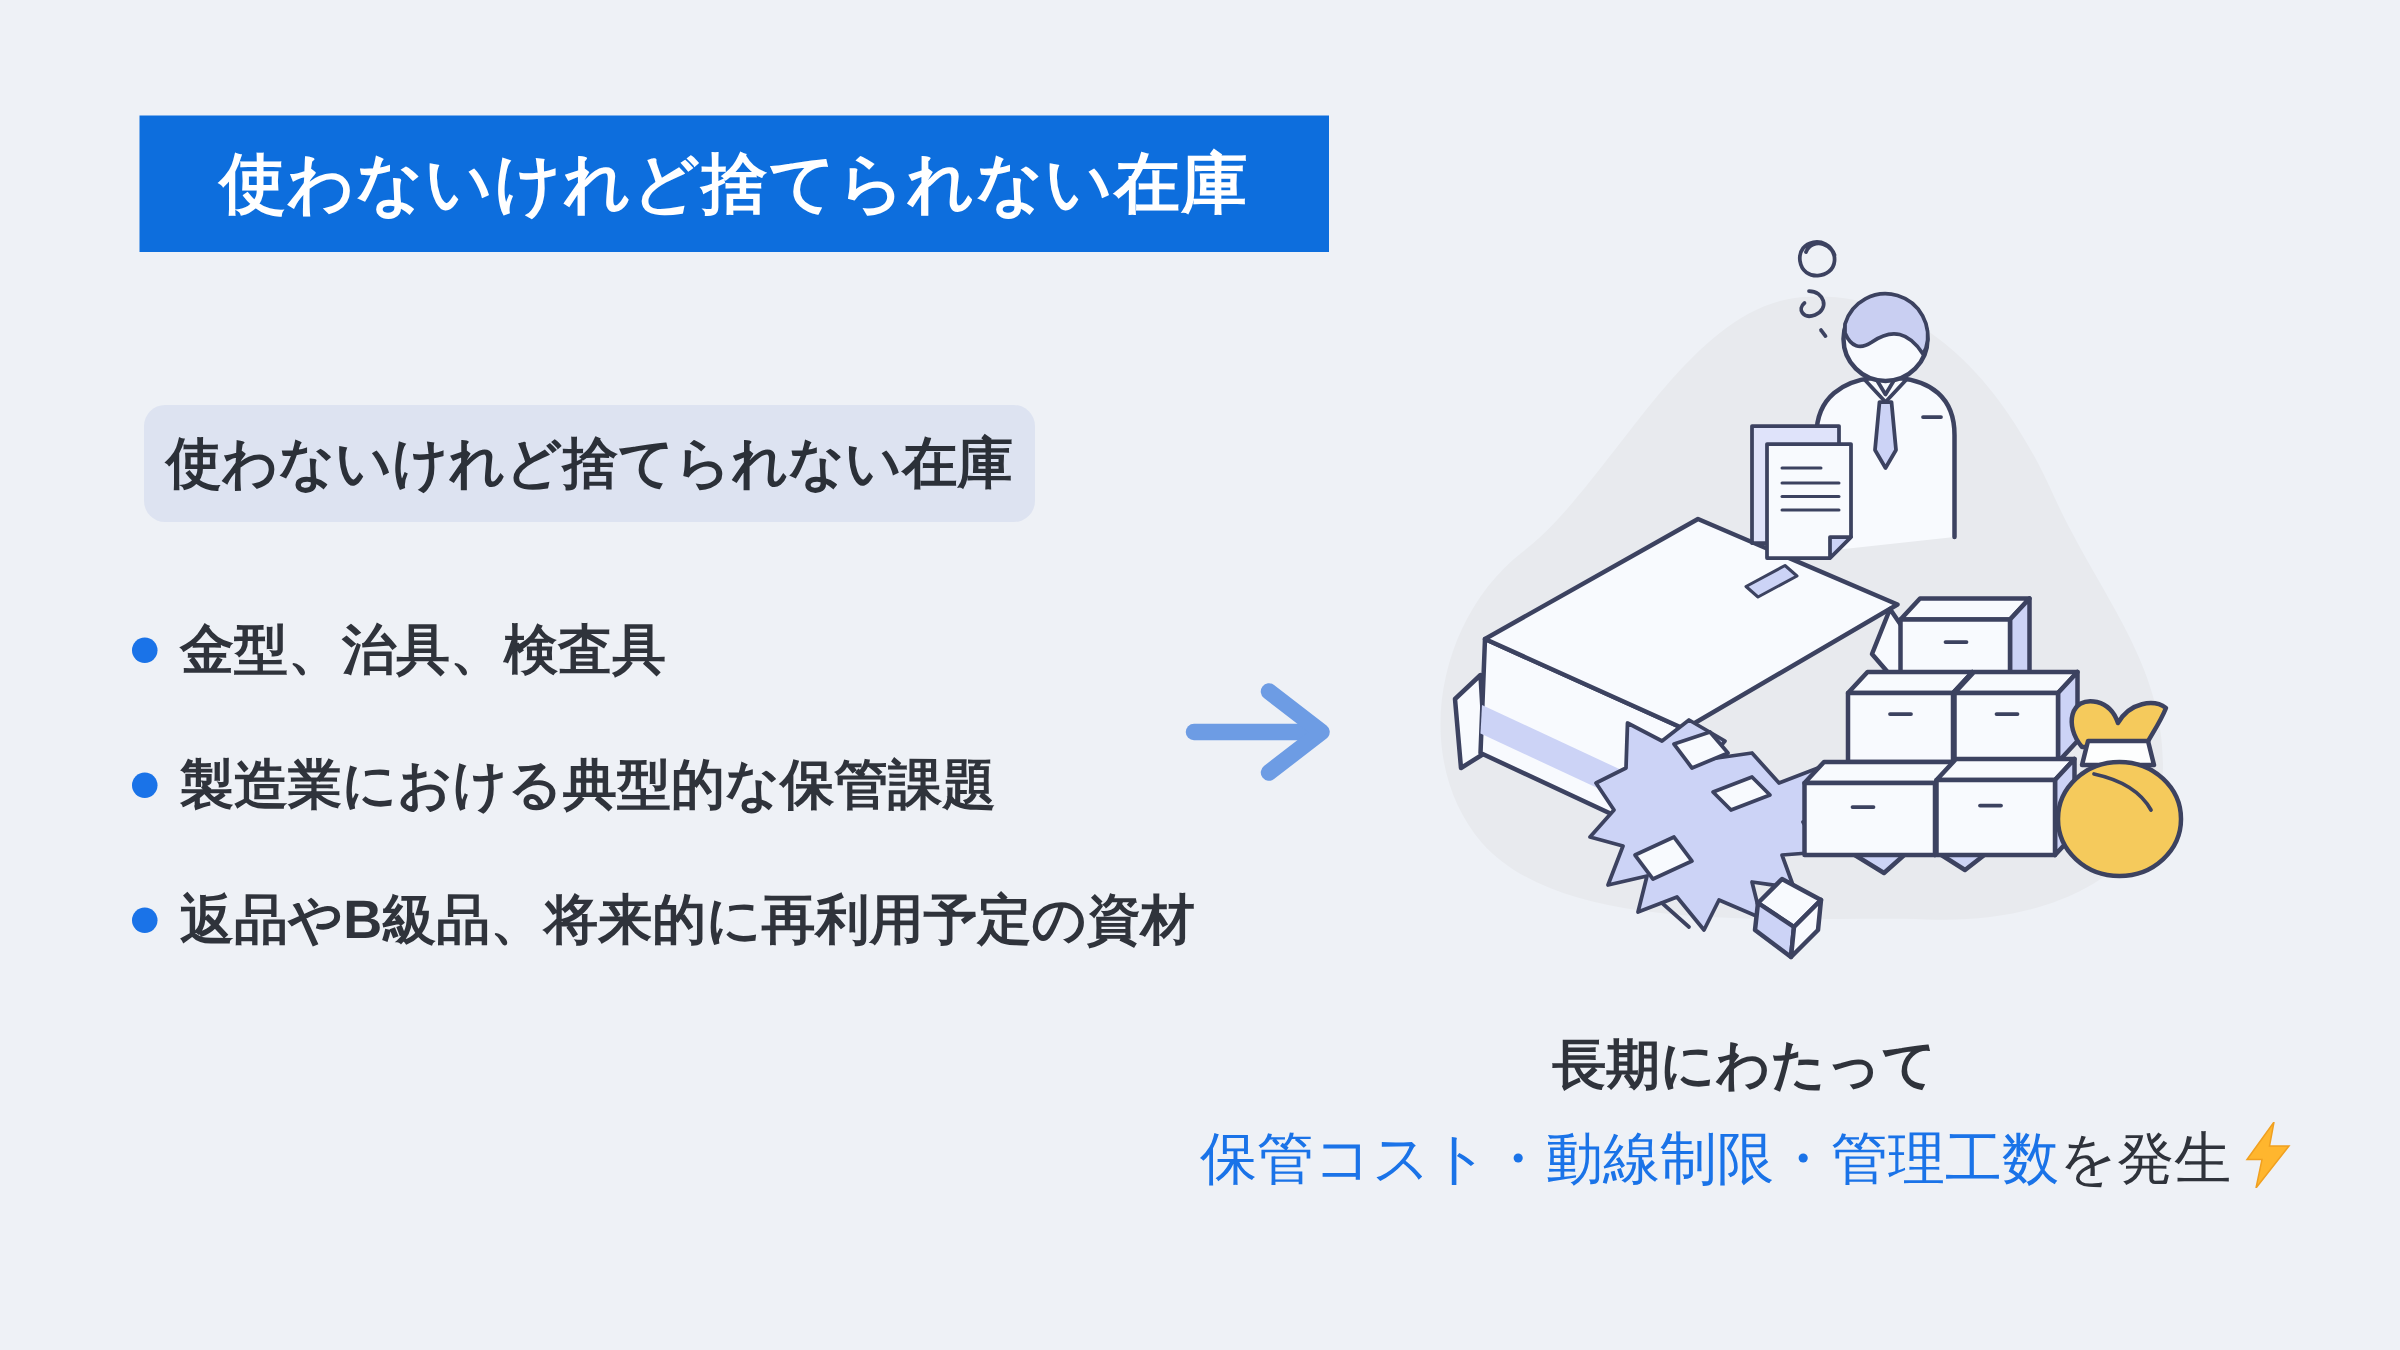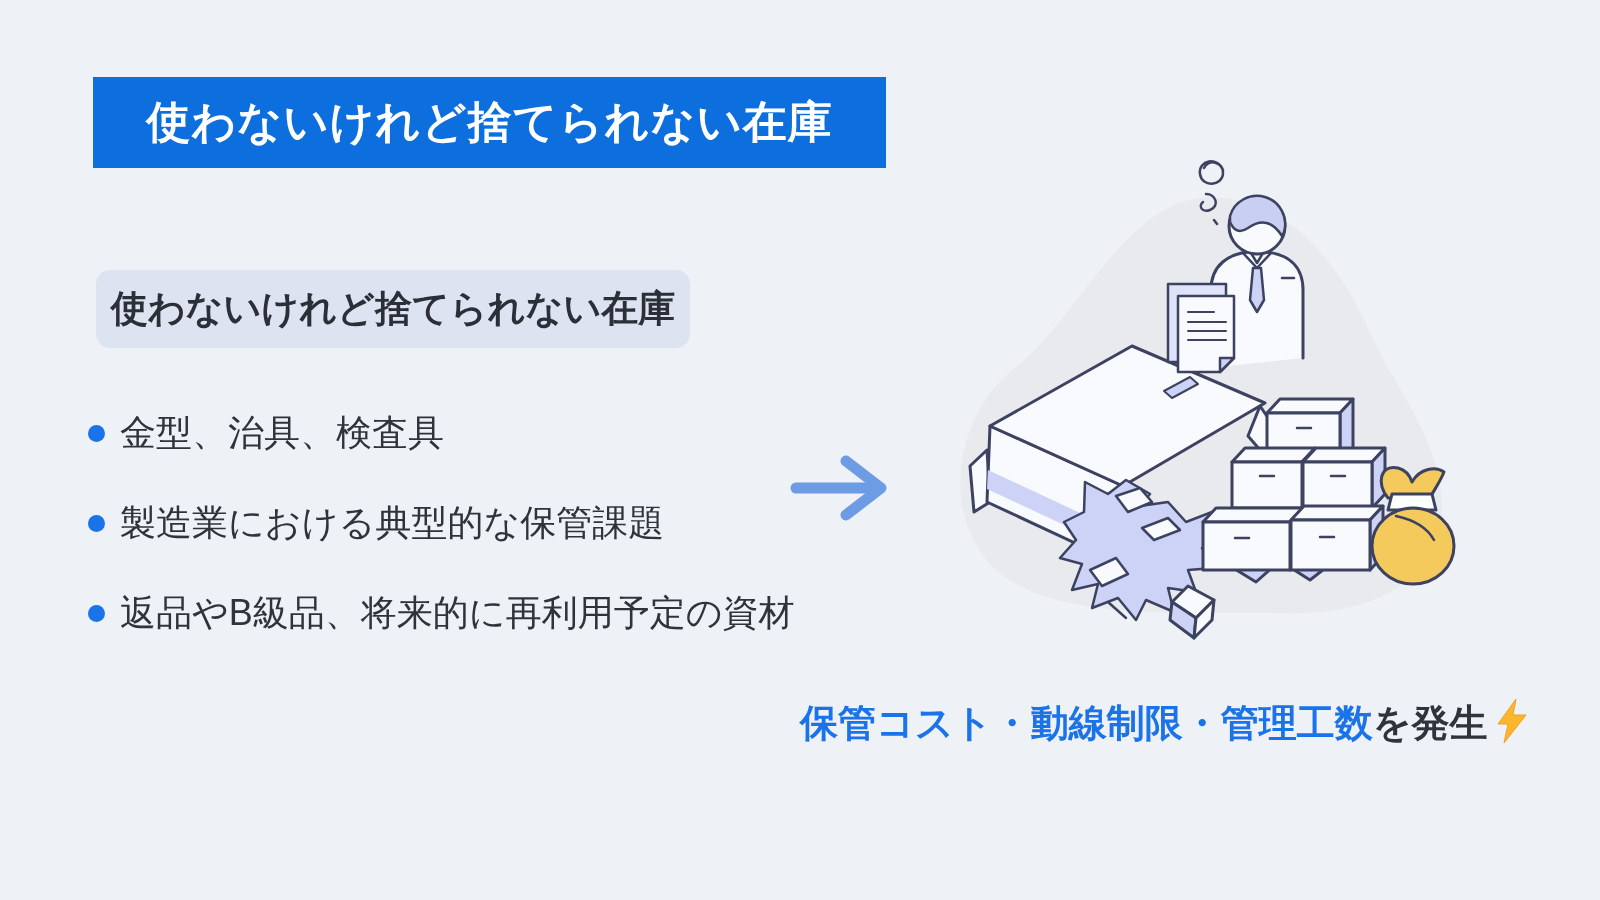--- a/index.html
+++ b/index.html
@@ -24,30 +24,30 @@
   .subtitle-pill .t{
     color:#2b3038;font-size:37px;font-weight:bold;white-space:nowrap;
   }
   .bullet-row{
     position:absolute;left:88px;display:flex;align-items:center;gap:15px;height:44px;
   }
   .bullet-row .dot{
     width:17px;height:17px;border-radius:50%;background:#1a73e8;flex:0 0 auto;
   }
   .bullet-row .t{
-    font-size:36px;font-weight:normal;color:#2f333b;white-space:nowrap;
+    font-size:36px;font-weight:bold;color:#2f333b;white-space:nowrap;
   }
   .row-1{top:411px}.row-2{top:501px}.row-3{top:591px}
   .arrow-wrap{position:absolute;left:790px;top:452px;width:110px;height:72px;}
   .illustration{position:absolute;left:930px;top:150px;width:540px;height:500px;}
   .caption{
     position:absolute;left:800px;top:686px;width:726px;text-align:center;
   }
   .caption .line1{font-size:36px;font-weight:bold;color:#2f333b;white-space:nowrap;}
-  .caption .line2{margin-top:12px;font-size:38px;font-weight:bold;white-space:nowrap;}
+  .caption .line2{margin-top:12px;font-size:38px;font-weight:normal;white-space:nowrap;}
   .caption .hl{color:#1a73e8;}
   .caption .rest{color:#2f333b;}
   .bolt{display:inline-block;vertical-align:-7px;margin-left:8px;}
 </style>
 </head>
 <body>
 
 <div class="title-banner">
   <span class="t">使わないけれど捨てられない在庫</span>
 </div>
@@ -165,18 +165,19 @@
         <path d="M 458,348 C 446,334 450,314 468,318 C 476,320 480,326 482,332 C 490,318 506,316 514,322 C 510,332 504,340 500,348 Z" fill="#f5ca5c"></path>
         <path d="M 462,344 L 502,344 L 506,360 L 458,360 Z" fill="#fdfefe"></path>
         <ellipse cx="483" cy="396" rx="41" ry="38" fill="#f5ca5c"></ellipse>
         <path d="M 466,366 Q 494,372 504,390" fill="none" stroke-width="2.5"></path>
       </g>
     </g>
   </svg>
 </div>
 
 <div class="caption">
+  <div class="line1">長期にわたって</div>
   <div class="line2">
     <span class="hl">保管コスト・動線制限・管理工数</span><span class="rest">を発生</span><span class="bolt"><svg width="32" height="44" viewBox="0 0 32 44">
           <polygon points="20,0 2,25 12,25 8,44 30,16 17,16" fill="#ffb62e" stroke="#f0a020" stroke-width="1"></polygon>
         </svg></span>
   </div>
 </div>
 
 </body></html>

